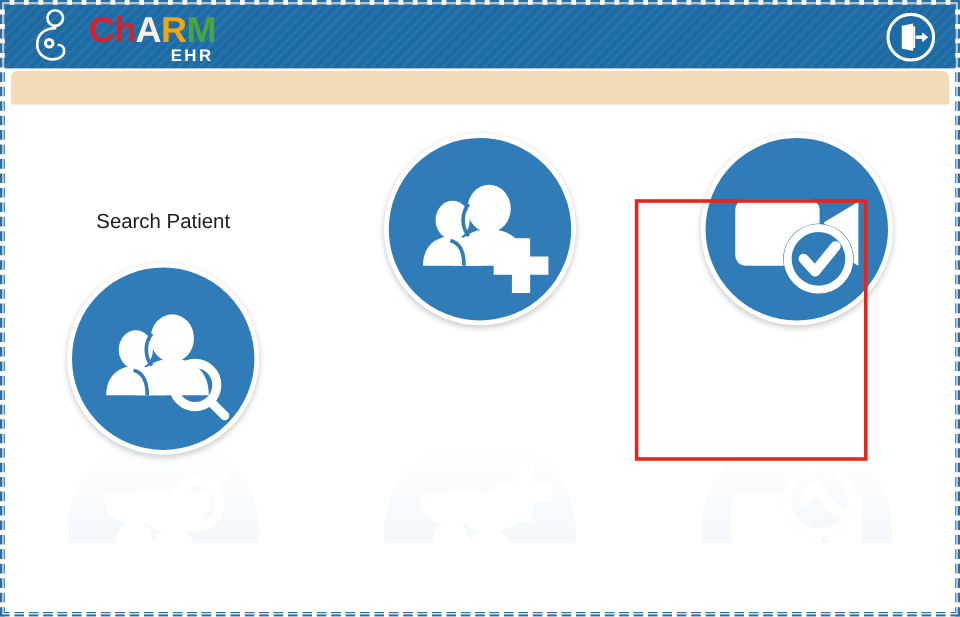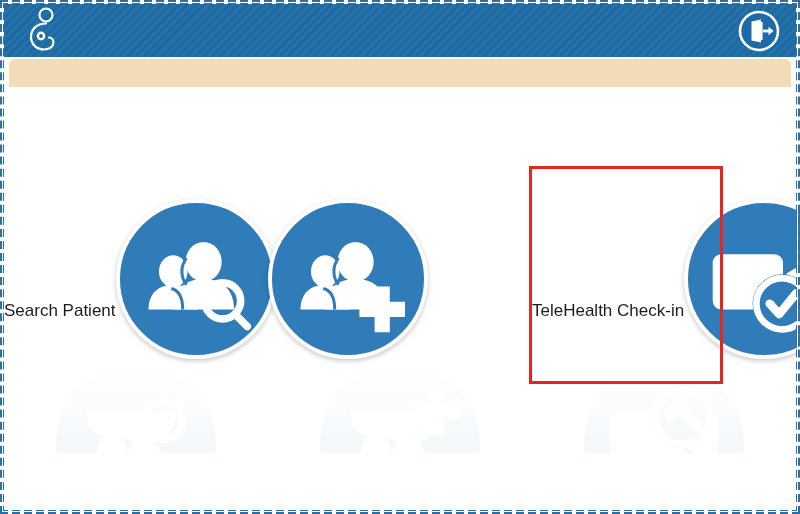--- a/index.html
+++ b/index.html
@@ -136,21 +136,21 @@
     width: 792px;
     height: 360px;
     display: flex;
   }
 
   .tile {
     position: relative;
     width: 264px;
     height: 360px;
     display: flex;
-    flex-direction: row;
+    flex-direction: column;
     align-items: center;
     cursor: pointer;
   }
 
   .tile-label {
     margin-top: 88px;
     font-size: 17px;
     color: #1c1c1c;
     font-family: "Liberation Sans", sans-serif;
     white-space: nowrap;
@@ -232,20 +232,26 @@
 
   <div class="header">
 
     <div class="logo-wrap">
       <svg class="logo-mark" viewBox="0 0 44 48">
         <circle cx="20" cy="9" r="6.5" fill="none" stroke="#ffffff" stroke-width="2.2"></circle>
         <path d="M20 17.5 C 10 17.5 5 24 5 31 C 5 38 10.5 43.5 18 43.5 C 24 43.5 27.5 40 27.5 36.5 C 27.5 33.5 25.5 31.5 23 31.5" fill="none" stroke="#ffffff" stroke-width="2.2" stroke-linecap="round"></path>
         <circle cx="15" cy="30" r="4.4" fill="#ffffff"></circle>
         <circle cx="15" cy="30" r="1.9" fill="#1d6ba4"></circle>
       </svg>
+      <div class="logo-text">
+        <div class="logo-word">
+          <span class="lt-ch">Ch</span><span class="lt-a">A</span><span class="lt-r">R</span><span class="lt-m">M</span>
+        </div>
+        <div class="logo-sub">EHR</div>
+      </div>
     </div>
 
     <div class="logout-btn">
       <svg viewBox="0 0 42 42">
         <circle cx="21" cy="21" r="19" fill="#1c6ba6" stroke="#ffffff" stroke-width="2.6"></circle>
         <path d="M13.5 11.5 L23 9.5 L23 32.5 L13.5 30.5 Z" fill="#ffffff"></path>
         <rect x="23" y="12" width="1.6" height="18" fill="#ffffff"></rect>
         <rect x="25" y="19.6" width="7" height="2.8" fill="#ffffff"></rect>
         <path d="M30.5 16.8 L35.5 21 L30.5 25.2 Z" fill="#ffffff"></path>
       </svg>
@@ -325,21 +331,20 @@
                 <ellipse cx="88" cy="62" rx="19" ry="21"></ellipse>
                 <path d="M56 112 C56 90 70 80 88 80 C106 80 120 90 120 112 Z"></path>
                 <path d="M108 88 L124 88 L124 104 L140 104 L140 120 L124 120 L124 136 L108 136 L108 120 L92 120 L92 104 L108 104 Z"></path>
               </g>
             </svg>
           </div>
         </div>
       </div>
 
       <div class="tile">
-        <div class="tile-label">TeleHealth Check-in</div>
         <div class="tile-icon-wrap">
           <div class="tile-circle">
             <svg viewBox="0 0 160 160">
               <rect x="26" y="54" width="74" height="58" rx="9" fill="#ffffff"></rect>
               <path d="M104 74 L134 56 L134 112 L104 94 Z" fill="#ffffff"></path>
               <circle cx="99" cy="106" r="31" fill="#2f7cb8"></circle>
               <circle cx="99" cy="106" r="27" fill="none" stroke="#ffffff" stroke-width="7"></circle>
               <path d="M86 106 L96 117 L114 95" fill="none" stroke="#ffffff" stroke-width="9" stroke-linecap="round" stroke-linejoin="round"></path>
             </svg>
           </div>

